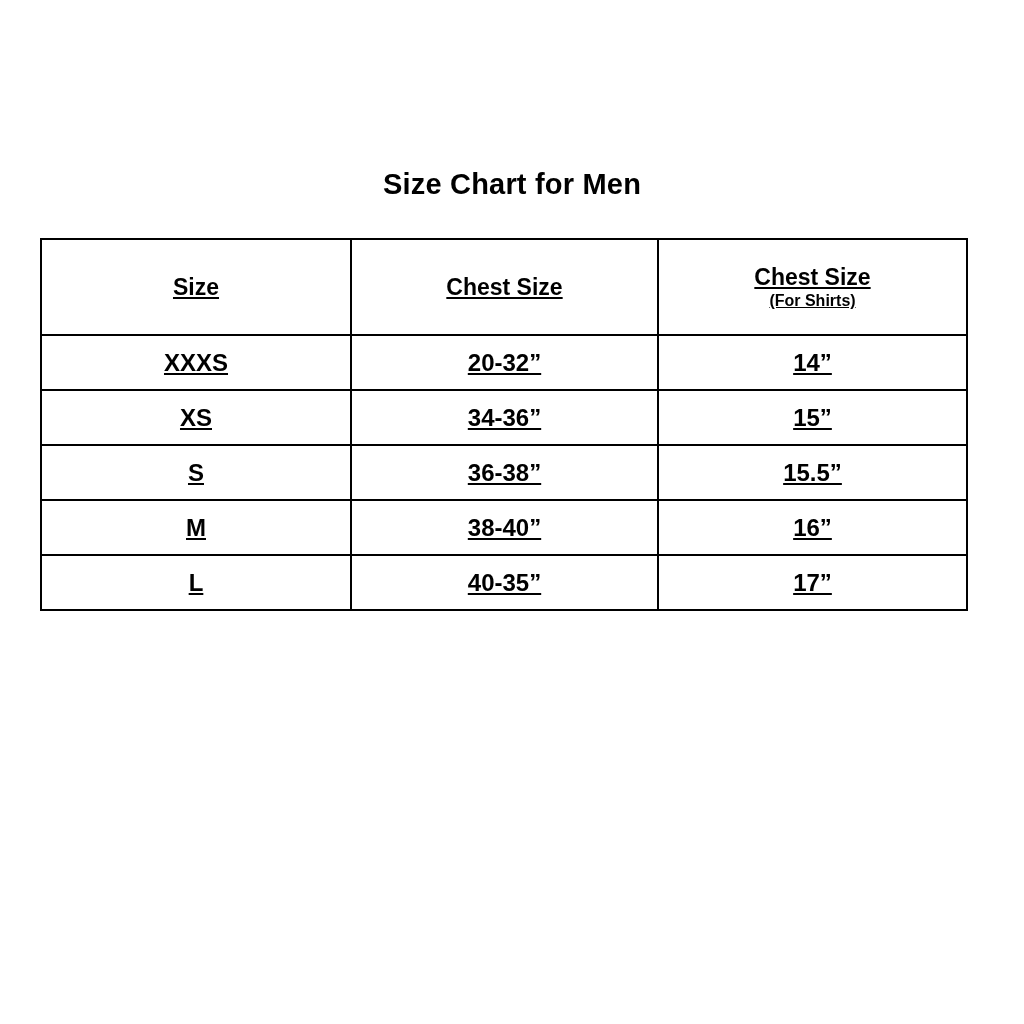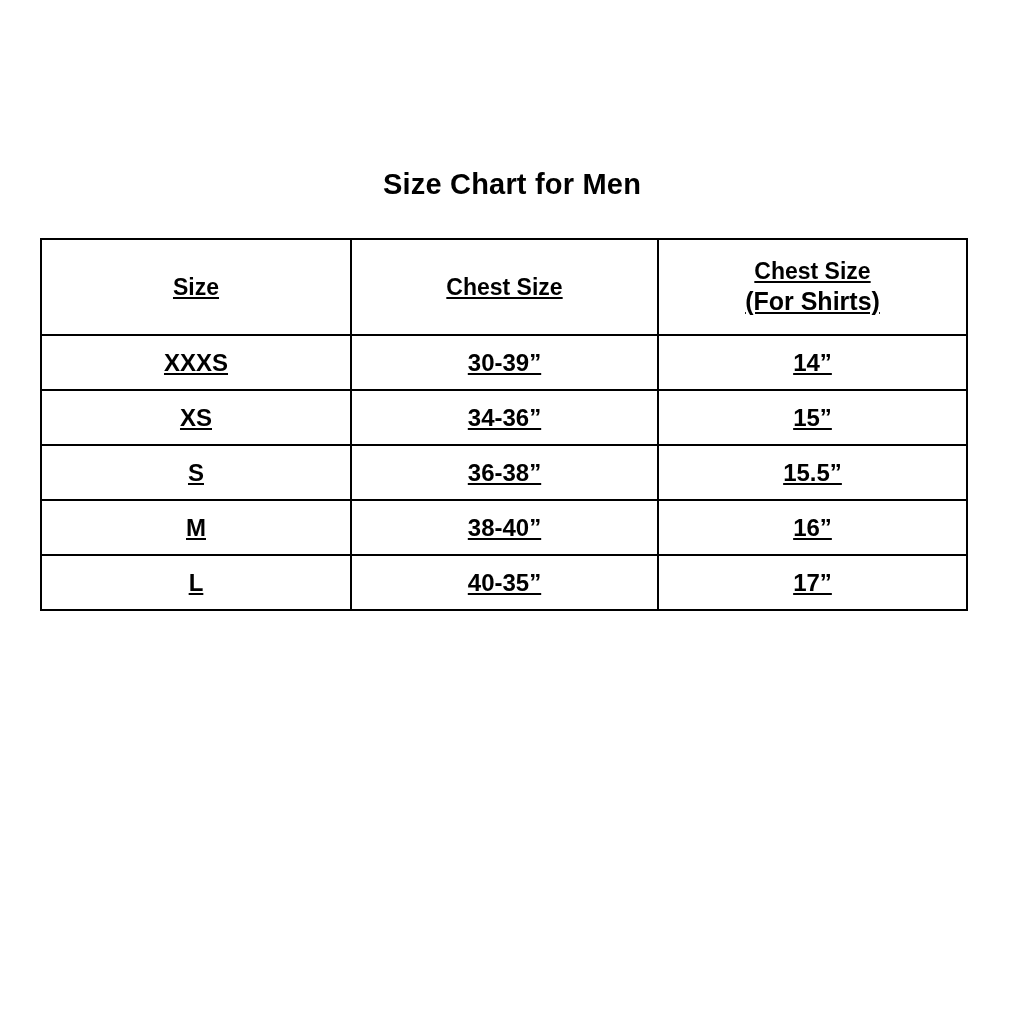--- a/index.html
+++ b/index.html
@@ -53,21 +53,21 @@
   }
   .size-table tbody td {
     height: 53px;
     font-size: 24px;
   }
   .col-size { width: 308px; }
   .col-chest { width: 305px; }
   .col-neck { width: 307px; }
   .sub-line {
     display: block;
-    font-size: 25px;
+    font-size: 16px;
     font-weight: bold;
   }
 </style>
 </head>
 <body>
 
 <div class="page">
 
   <div class="chart-title">Size Chart for Men</div>
 
@@ -82,21 +82,21 @@
         </th>
         <th class="col-neck">
           <span>Chest Size</span>
           <span class="sub-line">(For Shirts)</span>
         </th>
       </tr>
     </thead>
     <tbody>
       <tr>
         <td>XXXS</td>
-        <td>30-39”</td>
+        <td>20-32”</td>
         <td>14”</td>
       </tr>
       <tr>
         <td>XS</td>
         <td>34-36”</td>
         <td>15”</td>
       </tr>
       <tr>
         <td>S</td>
         <td>36-38”</td>

